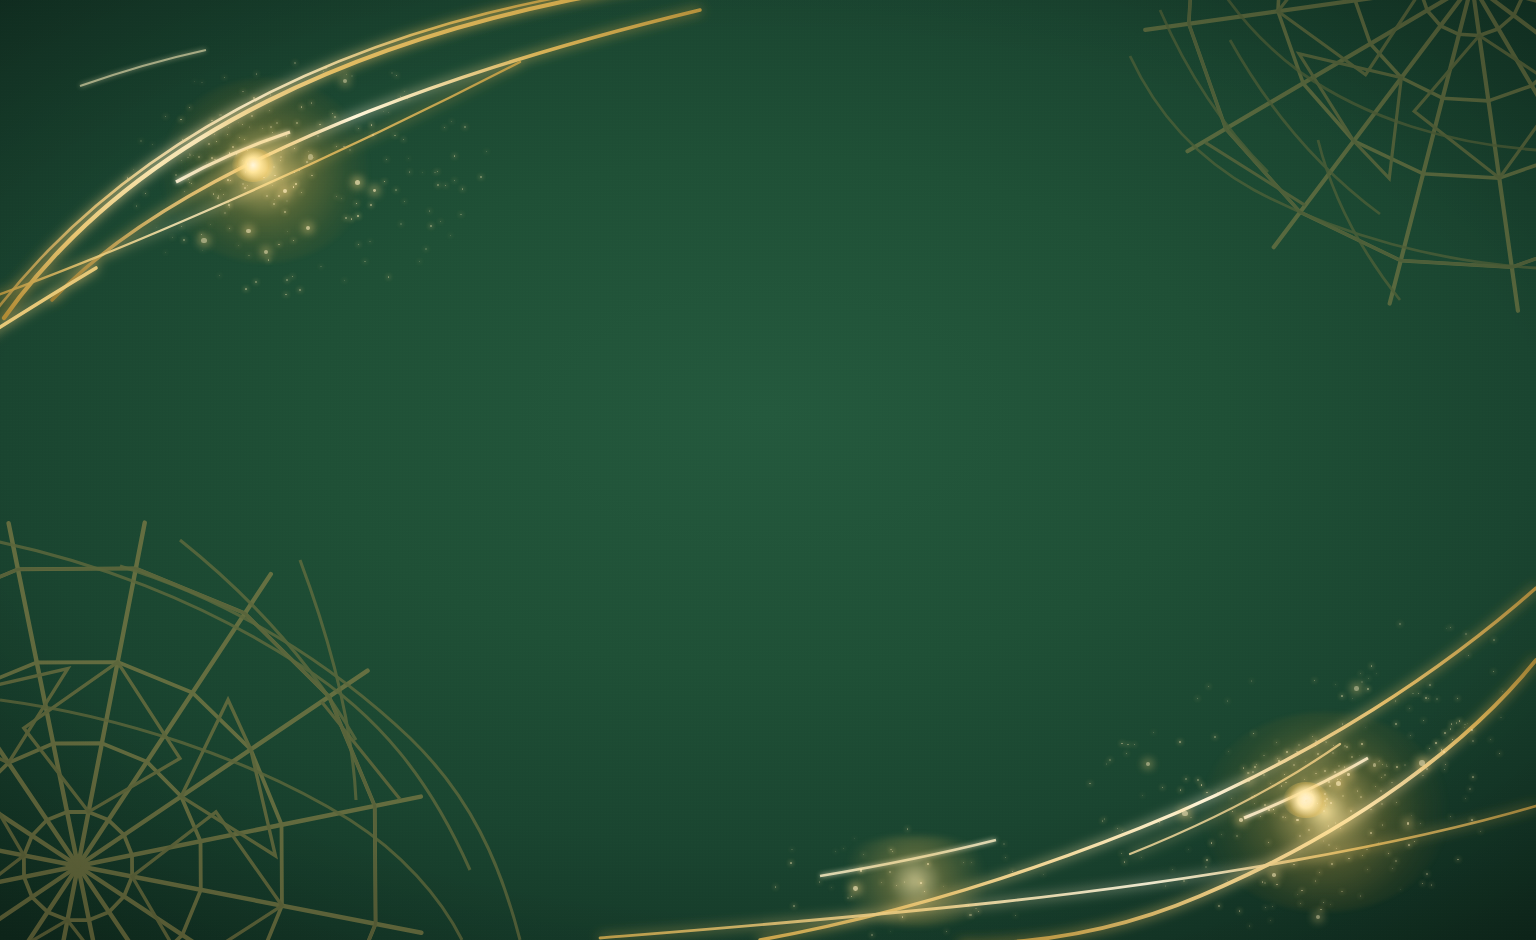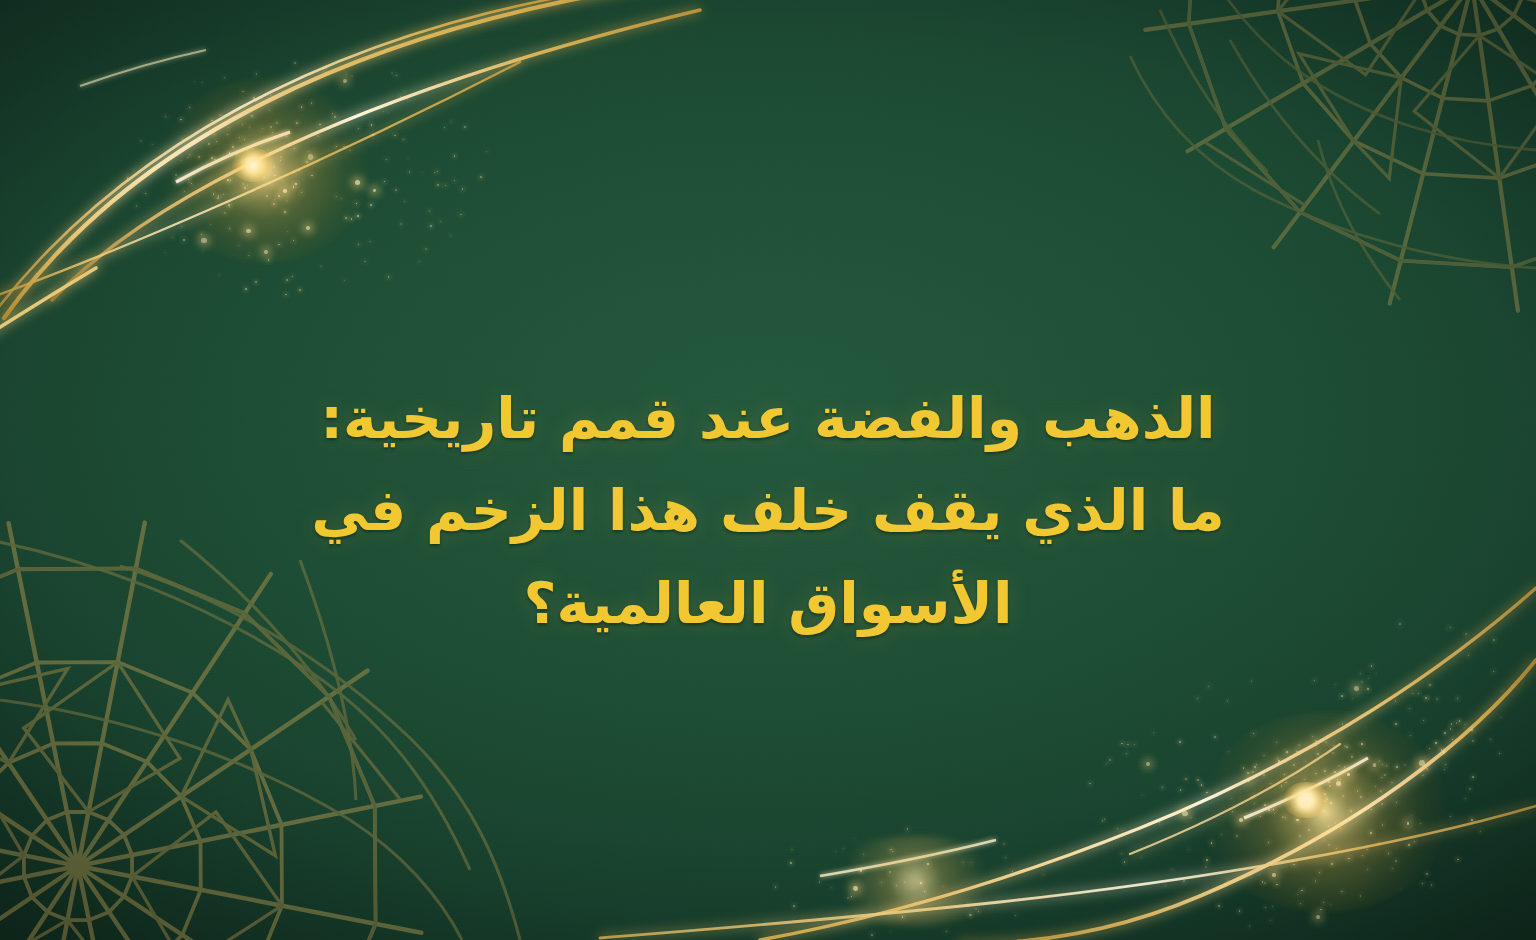--- a/index.html
+++ b/index.html
@@ -795,21 +795,14 @@
       <i class="sp" style="left:854.0px;top:838.2px;width:0.8px;height:0.8px;opacity:0.15"></i>
       <i class="sp" style="left:850.6px;top:895.6px;width:1.1px;height:1.1px;opacity:0.62"></i>
       <i class="sp" style="left:963.3px;top:861.5px;width:1.0px;height:1.0px;opacity:0.31"></i>
       <i class="sp" style="left:1004.8px;top:856.6px;width:1.6px;height:1.6px;opacity:0.34"></i>
       <i class="sp" style="left:847.2px;top:896.6px;width:2.2px;height:2.2px;opacity:0.19"></i>
       <i class="sp" style="left:793.4px;top:905.3px;width:2.1px;height:2.1px;opacity:0.41"></i>
       <i class="sp" style="left:890.2px;top:848.9px;width:1.6px;height:1.6px;opacity:0.36"></i>
       <i class="sp" style="left:967.5px;top:904.9px;width:1.1px;height:1.1px;opacity:0.52"></i>
     </div>
 
-  <div class="headline-wrap">
-    <h1 class="headline">
-      <span class="ln">الذهب والفضة عند قمم تاريخية:</span>
-      <span class="ln">ما الذي يقف خلف هذا الزخم في</span>
-      <span class="ln">الأسواق العالمية؟</span>
-    </h1>
-  </div>
 
 </div>
 
 </body></html>

